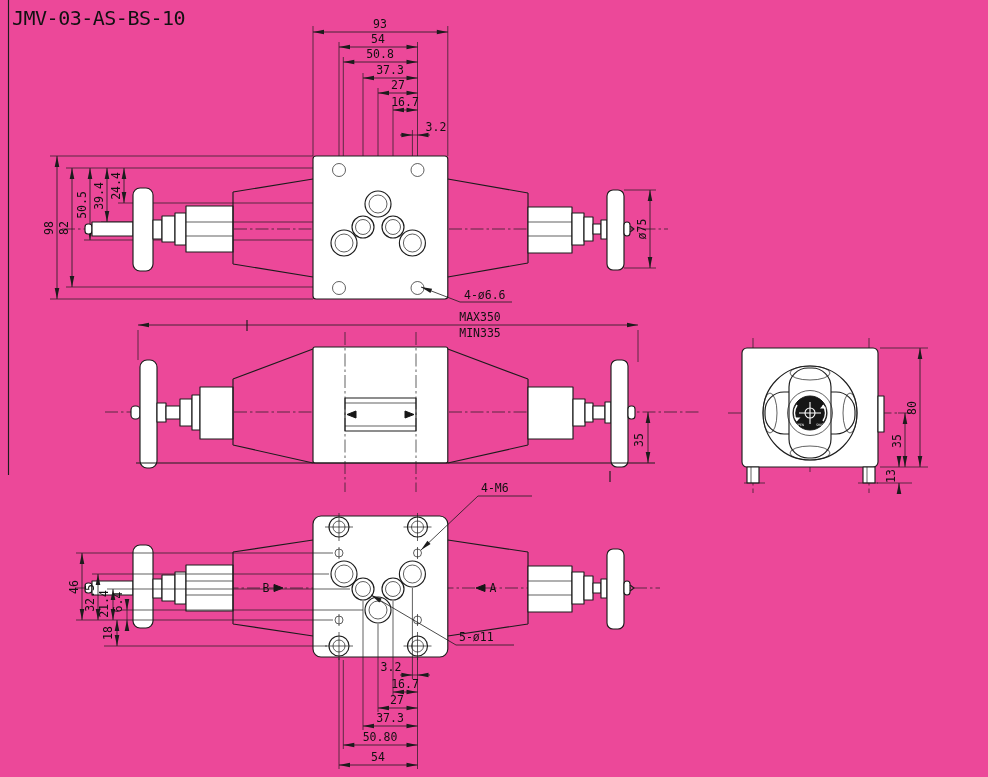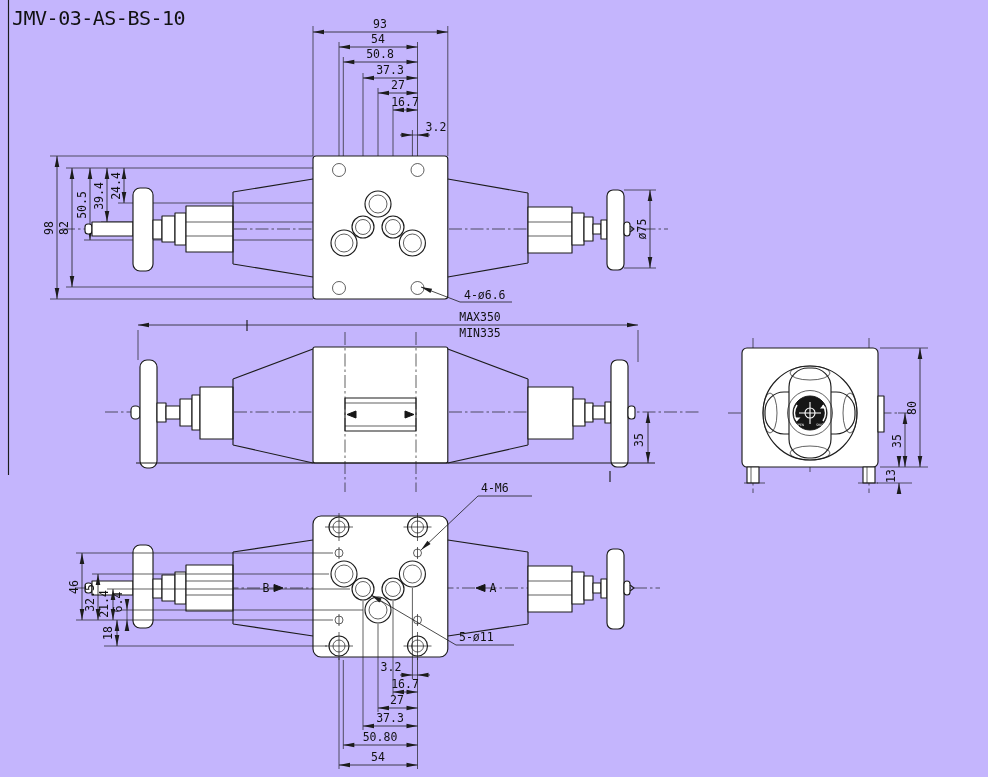--- a/index.html
+++ b/index.html
@@ -1,16 +1,16 @@
 <!DOCTYPE html>
 <html><head>
 <meta charset="utf-8">
 <style>
   html,body{margin:0;padding:0;background:#fff;}
-  .sheet{position:relative;width:988px;height:777px;background:#c4b5fd;overflow:hidden;
+  .sheet{position:relative;width:988px;height:777px;background:#ec4899;overflow:hidden;
          font-family:"DejaVu Sans Mono", monospace;}
   svg{position:absolute;left:0;top:0;}
   
   .ol{fill:none;stroke:#1c1c1c;stroke-width:1.15;stroke-linejoin:round;}
   .olf{fill:#fff;stroke:#1c1c1c;stroke-width:1.15;stroke-linejoin:round;}
   .tn{fill:none;stroke:#1c1c1c;stroke-width:0.7;}
   .dim{fill:none;stroke:#1c1c1c;stroke-width:0.8;}
   .cl{fill:none;stroke:#1c1c1c;stroke-width:0.7;stroke-dasharray:13 3 2.5 3;}
   .dk{fill:#161616;stroke:#161616;}
   text.d{font-family:"DejaVu Sans Mono",monospace;font-size:11.5px;fill:#111;}

